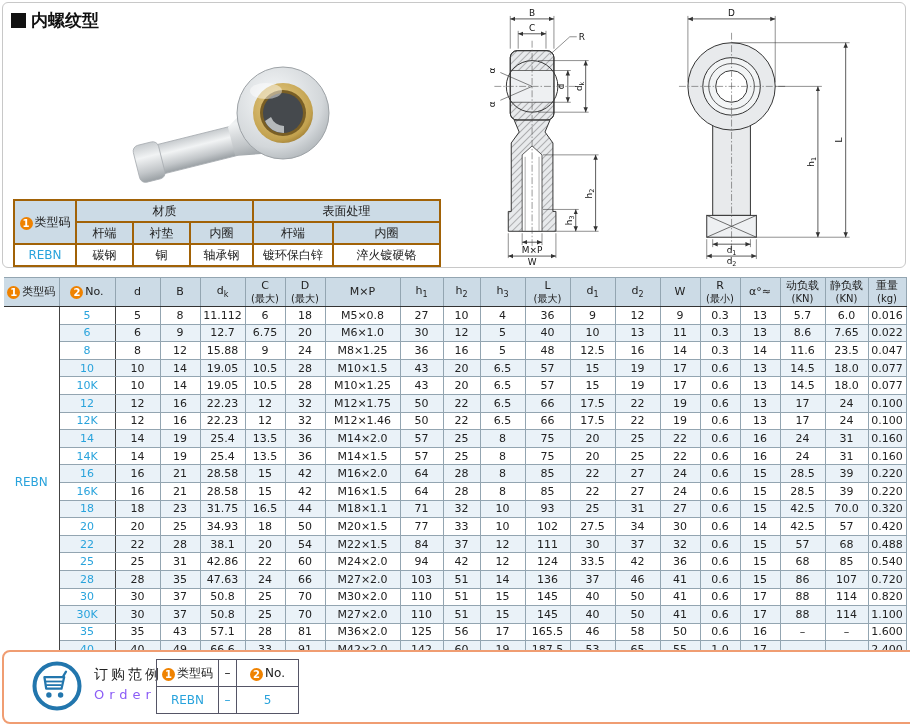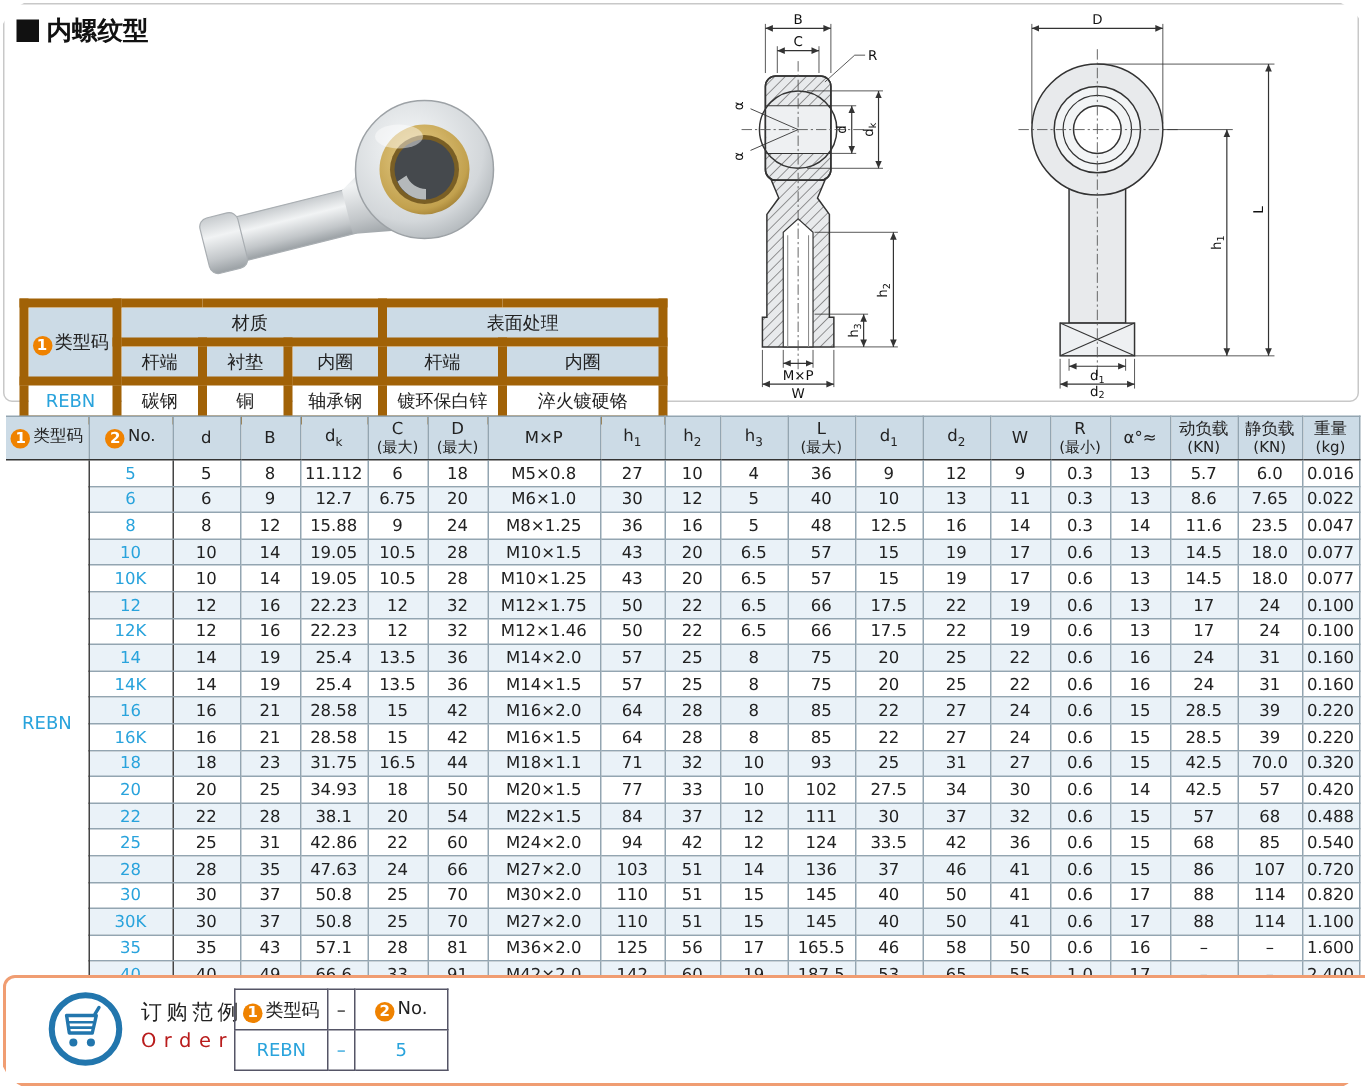--- a/index.html
+++ b/index.html
@@ -1,27 +1,27 @@
 <!DOCTYPE html>
 <html><head>
 <meta charset="utf-8">
 <style>
   html,body{margin:0;padding:0;background:#fff;}
   body{width:910px;height:727px;position:relative;font-family:"DejaVu Sans","Liberation Sans",sans-serif;color:#222;}
-  .page{position:absolute;left:0;top:0;width:910px;height:727px;background:#fff;overflow:hidden;border-radius:26px;}
+  .page{position:absolute;left:0;top:0;width:910px;height:727px;background:#fff;overflow:hidden;}
 
   
   .top-box{position:absolute;left:2px;top:2px;width:902px;height:264px;border:1px solid #c8c8c8;border-radius:6px;background:#fff;}
   .section-title{position:absolute;left:8px;top:6px;display:flex;align-items:center;font-size:17px;font-weight:bold;color:#111;}
   .sq{width:15px;height:15px;background:#111;display:inline-block;margin-right:5px;}
   .photo{position:absolute;left:125px;top:38px;width:230px;height:152px;}
   .drawing{position:absolute;left:436px;top:4px;width:470px;height:260px;}
 
   table.mat{position:absolute;left:10px;top:196px;width:426px;border-collapse:collapse;table-layout:fixed;font-size:12px;border-top:1px solid #444;border-bottom:2px solid #444;}
-  table.mat th,table.mat td{border:6px solid #a16207;text-align:center;padding:0;height:20px;white-space:nowrap;overflow:hidden;}
+  table.mat th,table.mat td{border:2px solid #a16207;text-align:center;padding:0;height:20px;white-space:nowrap;overflow:hidden;}
   table.mat th{background:#ccdbe6;font-weight:normal;}
   table.mat td{background:#fff;}
   .blue{color:#29a3dc;}
 
   .badge{display:inline-block;width:13px;height:13px;line-height:13px;border-radius:7px;background:#ef8200;color:#fff;font-size:10px;font-weight:bold;text-align:center;margin-right:2px;vertical-align:-1px;}
 
   
   table.spec{position:absolute;left:4px;top:277px;width:902px;border-collapse:collapse;table-layout:fixed;font-size:11px;border-top:1px solid #555;border-bottom:2px solid #222;}
   table.spec th,table.spec td{border:1px solid #93a5b1;text-align:center;padding:0;white-space:nowrap;overflow:hidden;}
   table.spec thead th{background:#ccdbe6;height:28px;font-weight:normal;font-size:11px;line-height:1.15;border-bottom:1px solid #333;}
@@ -31,21 +31,21 @@
   table.spec td.no-cell{color:#29a3dc;border-left:1px solid #444;border-right:1px solid #444;}
   table.spec td.type-code-cell{border:none;border-right:1px solid #444;background:#fff;color:#29a3dc;font-size:12px;}
   .h2l{font-size:10px;}
   sub{font-size:8px;}
 
   
   .order-box{position:absolute;left:2px;top:650px;width:900px;height:70px;border:2px solid #f09d72;border-radius:8px;background:#fff;padding-left:28px;}
   .cart{position:absolute;left:26px;top:7px;width:54px;height:54px;}
   .order-titles{position:absolute;left:90px;top:14px;}
   .order-cn{font-size:14px;letter-spacing:3px;color:#222;}
-  .order-en{font-size:13px;letter-spacing:5px;color:#b91c1c;margin-top:3px;}
+  .order-en{font-size:13px;letter-spacing:5px;color:#8b5cf6;margin-top:3px;}
   table.ord{position:absolute;left:152px;top:7px;width:142px;border-collapse:collapse;table-layout:fixed;font-size:12px;border:1px solid #222;}
   table.ord th,table.ord td{border:1px solid #556;text-align:center;padding:0;height:26px;font-weight:normal;white-space:nowrap;}
 
   
   .lbl{font-size:9px;fill:#111;}
   .sublbl{font-size:6.5px;fill:#111;}
 </style>
 </head>
 <body>
 

